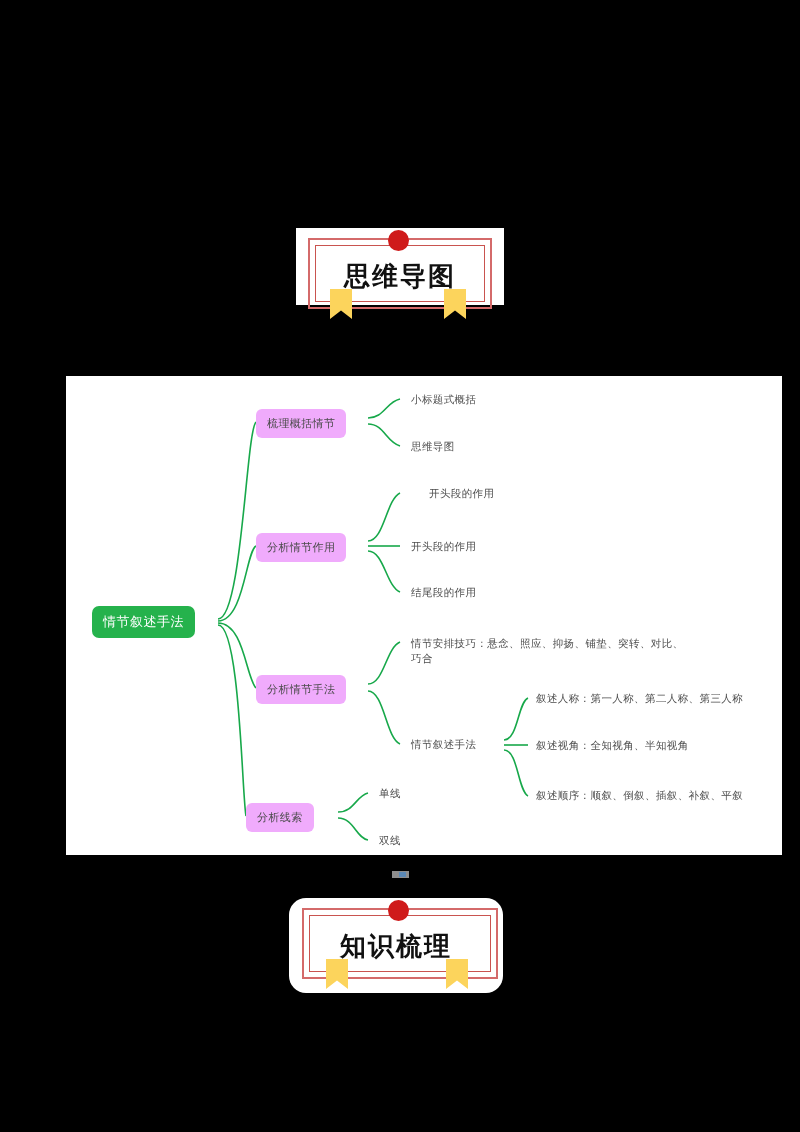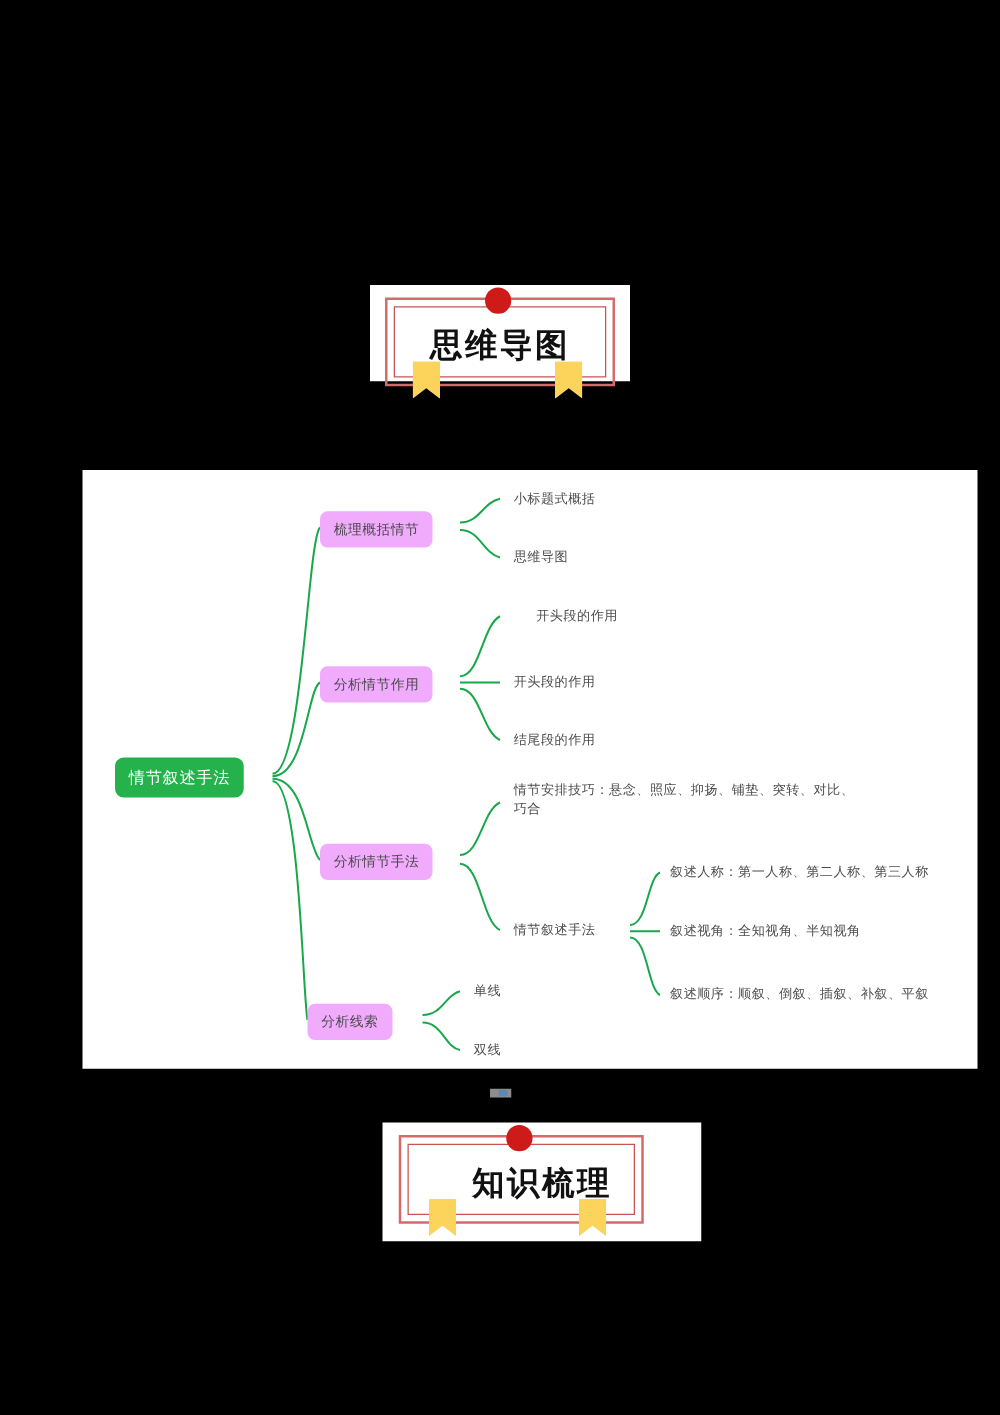--- a/index.html
+++ b/index.html
@@ -96,20 +96,21 @@
   .node-leaf {
     color: #4d4d4d;
     font-size: 10.5px;
     letter-spacing: 0.4px;
     line-height: 1.45;
     background: transparent;
   }
   .node-leaf.wrap {
     white-space: normal;
     width: 280px;
+    margin-top: 11px;
   }
 
   
   #scroll-artifact {
     position: absolute;
     left: 392px;
     top: 871px;
     width: 17px;
     height: 7px;
     background: #8d8d8d;
@@ -226,21 +227,21 @@
     <span>单线</span>
   </div>
   <div class="node node-leaf" style="left:313px; top:457px;">
     <span>双线</span>
   </div>
 
 </div>
 
 <div id="scroll-artifact"></div>
 
-<div class="banner" id="bottom-banner" style="left:306px; top:898px; width:255px; height:95px;">
+<div class="banner" id="bottom-banner" style="left:289px; top:898px; width:214px; height:95px;border-radius:17px;">
 
   <div class="banner-outer" style="left:13px; top:10px; width:196px; height:71px;"></div>
   <div class="banner-inner" style="left:20px; top:17px; width:182px; height:57px;"></div>
 
   <div class="banner-dot" style="left:99px; top:2px; width:21px; height:21px;"></div>
 
   <div class="banner-text" style="left:0; top:31px; font-size:26px;">知识梳理</div>
 
   <div class="ribbon" style="left:37px; top:61px;"></div>
   <div class="ribbon" style="left:157px; top:61px;"></div>

